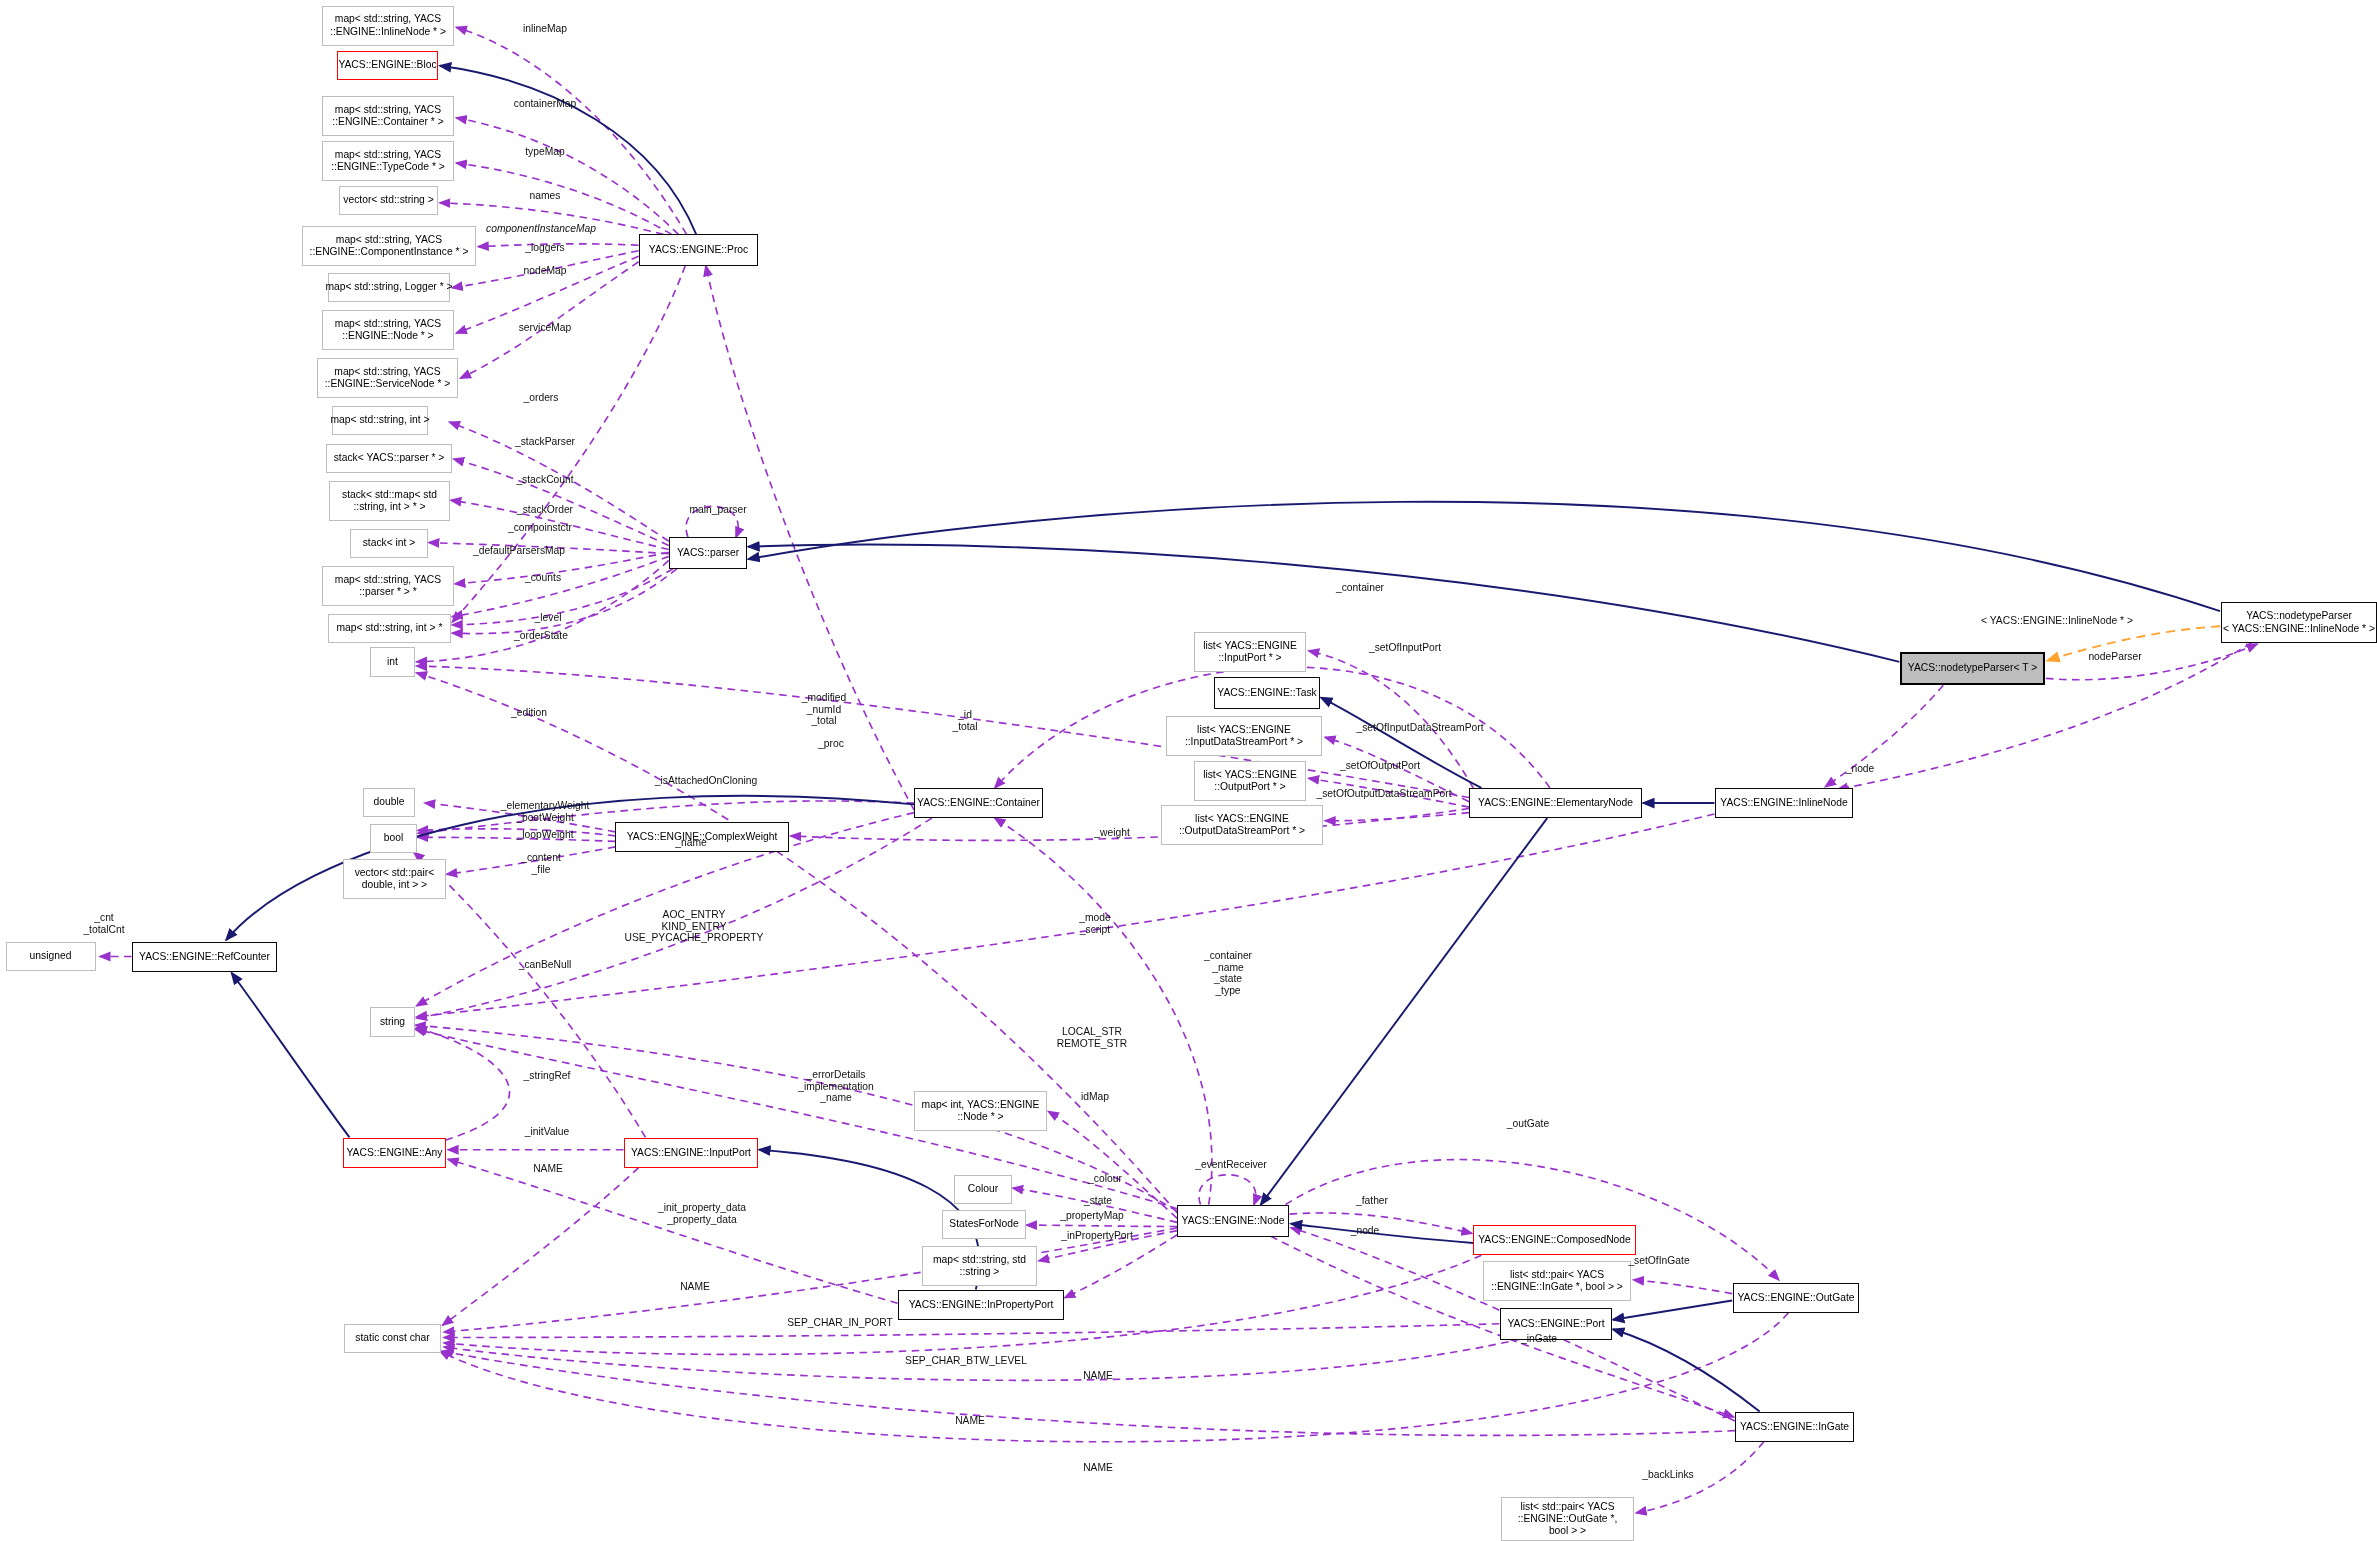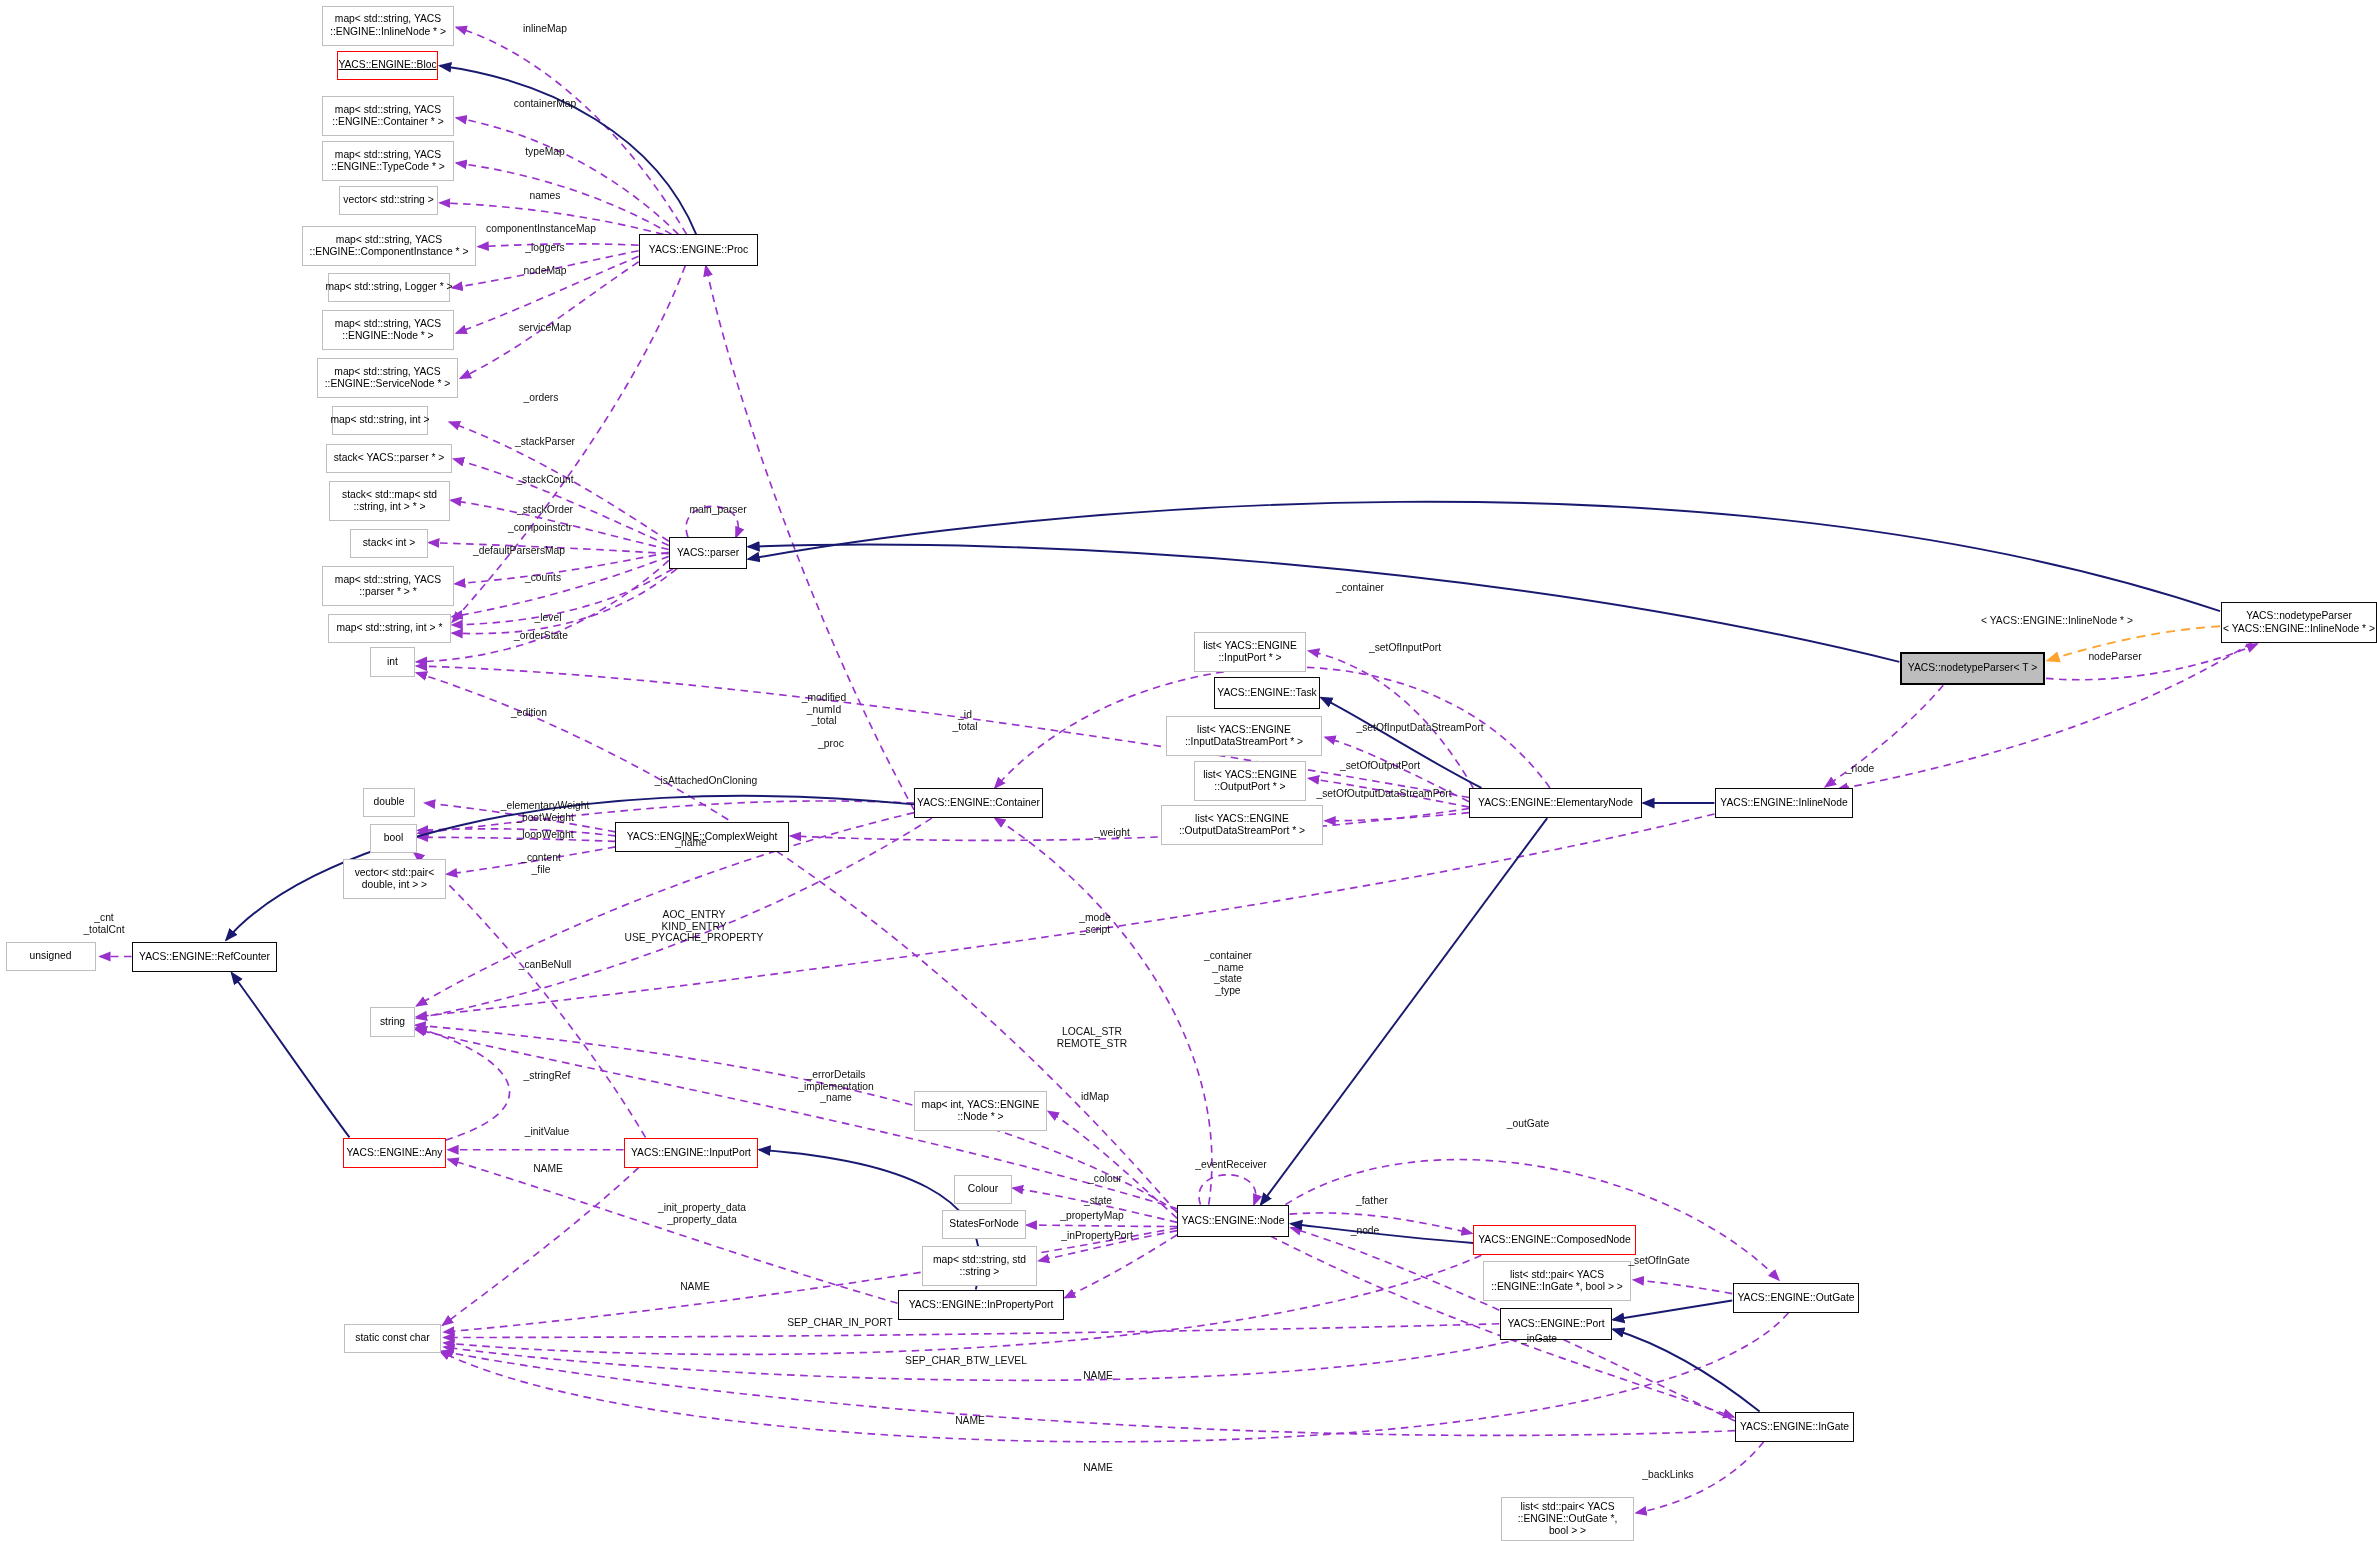--- a/index.html
+++ b/index.html
@@ -110,21 +110,21 @@
       <path d="M2150,1814 C2042,1806 1952,1794 1884,1786" class="ei" marker-end="url(#ar-i)"></path>
       <path d="M2528,1898 L2354,1926" class="ei" marker-end="url(#ar-i)"></path>
       <path d="M2568,2060 C2482,1992 2412,1958 2354,1940" class="ei" marker-end="url(#ar-i)"></path>
       <path d="M1424,1882 C1464,1742 1300,1692 1108,1678" class="ei" marker-end="url(#ar-i)"></path>
       <path d="M1334,1174 C800,1122 442,1240 330,1372" class="ei" marker-end="url(#ar-i)"></path>
       <path d="M510,1660 C452,1582 384,1482 338,1420" class="ei" marker-end="url(#ar-i)"></path>
       <path d="M3240,914 C3142,920 3052,944 2988,964" class="et" marker-end="url(#ar-t)"></path>
     </svg>
 <div class="node plain" style="left: 322px; top: 5.5px; width: 132px; height: 40px;">map&lt; std::string, YACS
 ::ENGINE::InlineNode * &gt;</div>
-    <div class="node red" style="left: 337px; top: 51px; width: 101px; height: 29px; text-decoration: underline;">YACS::ENGINE::Bloc</div>
+    <div class="node red" style="left: 337px; top: 51px; width: 101px; height: 29px;">YACS::ENGINE::Bloc</div>
     <div class="node plain" style="left: 322px; top: 96px; width: 132px; height: 40px;">map&lt; std::string, YACS
 ::ENGINE::Container * &gt;</div>
     <div class="node plain" style="left: 322px; top: 141px; width: 132px; height: 40px;">map&lt; std::string, YACS
 ::ENGINE::TypeCode * &gt;</div>
     <div class="node plain" style="left: 339px; top: 186px; width: 99px; height: 29px;">vector&lt; std::string &gt;</div>
     <div class="node plain" style="left: 302px; top: 226px; width: 174px; height: 40px;">map&lt; std::string, YACS
 ::ENGINE::ComponentInstance * &gt;</div>
     <div class="node plain" style="left: 328px; top: 273px; width: 122px; height: 29px;">map&lt; std::string, Logger * &gt;</div>
     <div class="node plain" style="left: 322px; top: 310px; width: 132px; height: 40px;">map&lt; std::string, YACS
 ::ENGINE::Node * &gt;</div>
@@ -181,21 +181,21 @@
     <div class="node plain" style="left: 1501px; top: 1497px; width: 133px; height: 44px;">list&lt; std::pair&lt; YACS
 ::ENGINE::OutGate *,
 bool &gt; &gt;</div>
     <div class="node main" style="left: 1900px; top: 652px; width: 145px; height: 33px;">YACS::nodetypeParser&lt; T &gt;</div>
     <div class="node cls" style="left: 2221px; top: 602px; width: 156px; height: 41px;">YACS::nodetypeParser
 &lt; YACS::ENGINE::InlineNode * &gt;</div>
     <div class="elabel" style="left: 545px; top: 29px;">inlineMap</div>
     <div class="elabel" style="left: 545px; top: 104px;">containerMap</div>
     <div class="elabel" style="left: 545px; top: 152px;">typeMap</div>
     <div class="elabel" style="left: 545px; top: 196px;">names</div>
-    <div class="elabel" style="left: 541px; top: 229px;">componentInstanceMap</div>
+    <div class="elabel" style="left: 541px; top: 229px; font-style: italic;">componentInstanceMap</div>
     <div class="elabel" style="left: 545px; top: 248px;">_loggers</div>
     <div class="elabel" style="left: 545px; top: 271px;">nodeMap</div>
     <div class="elabel" style="left: 545px; top: 328px;">serviceMap</div>
     <div class="elabel" style="left: 541px; top: 398px;">_orders</div>
     <div class="elabel" style="left: 545px; top: 442px;">_stackParser</div>
     <div class="elabel" style="left: 545px; top: 480px;">_stackCount</div>
     <div class="elabel" style="left: 545px; top: 510px;">_stackOrder</div>
     <div class="elabel" style="left: 540px; top: 528px;">_compoinstctr</div>
     <div class="elabel" style="left: 519px; top: 551px;">_defaultParsersMap</div>
     <div class="elabel" style="left: 543px; top: 578px;">_counts</div>

